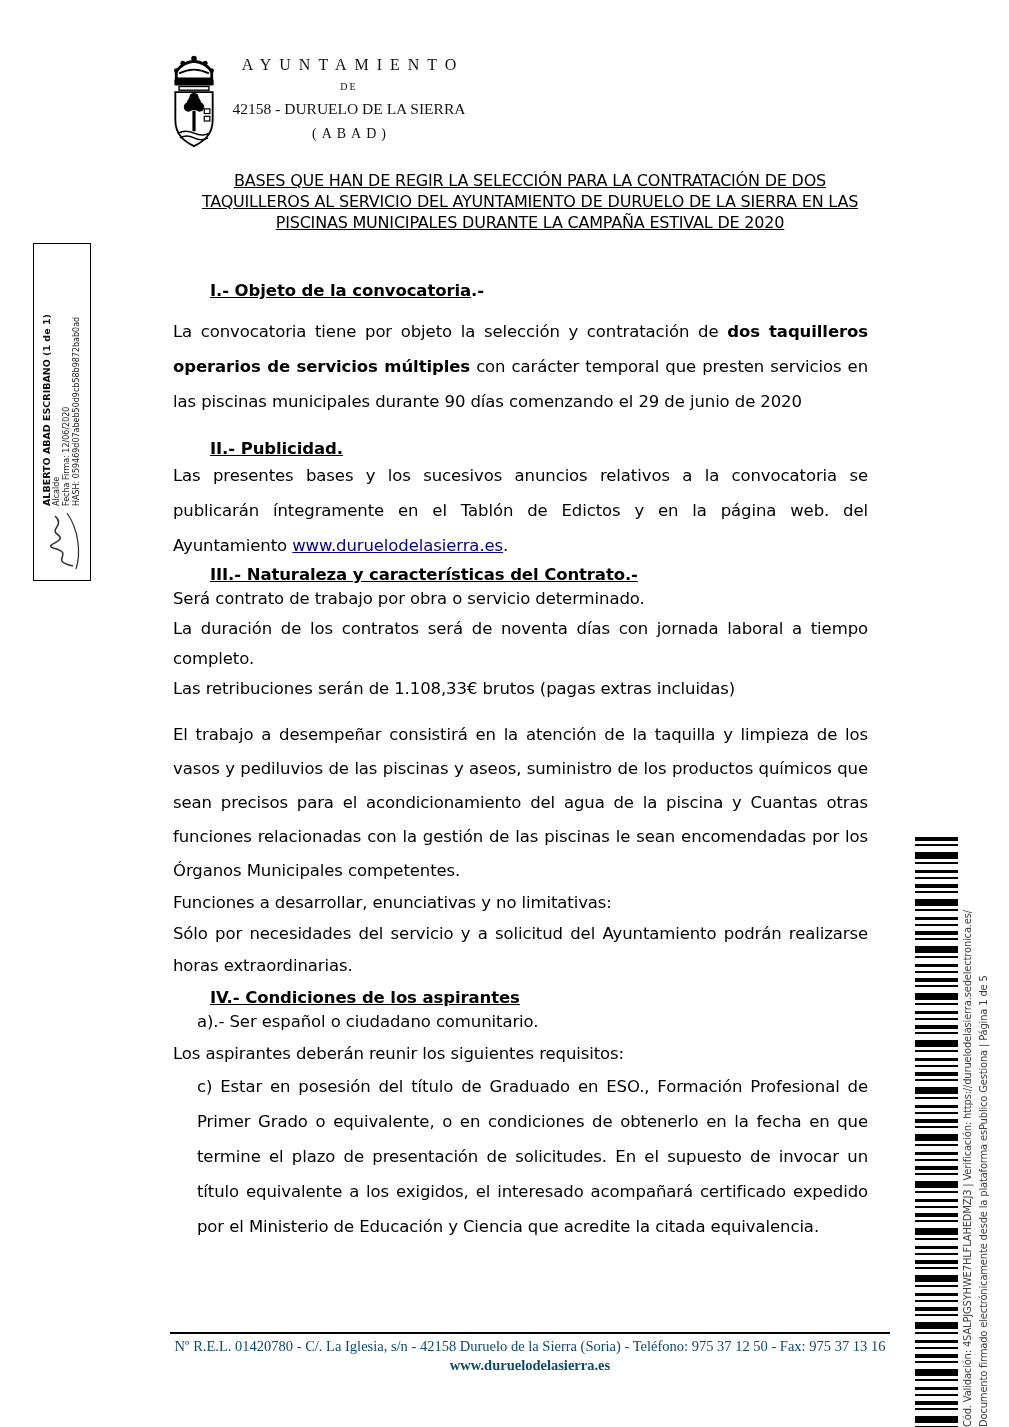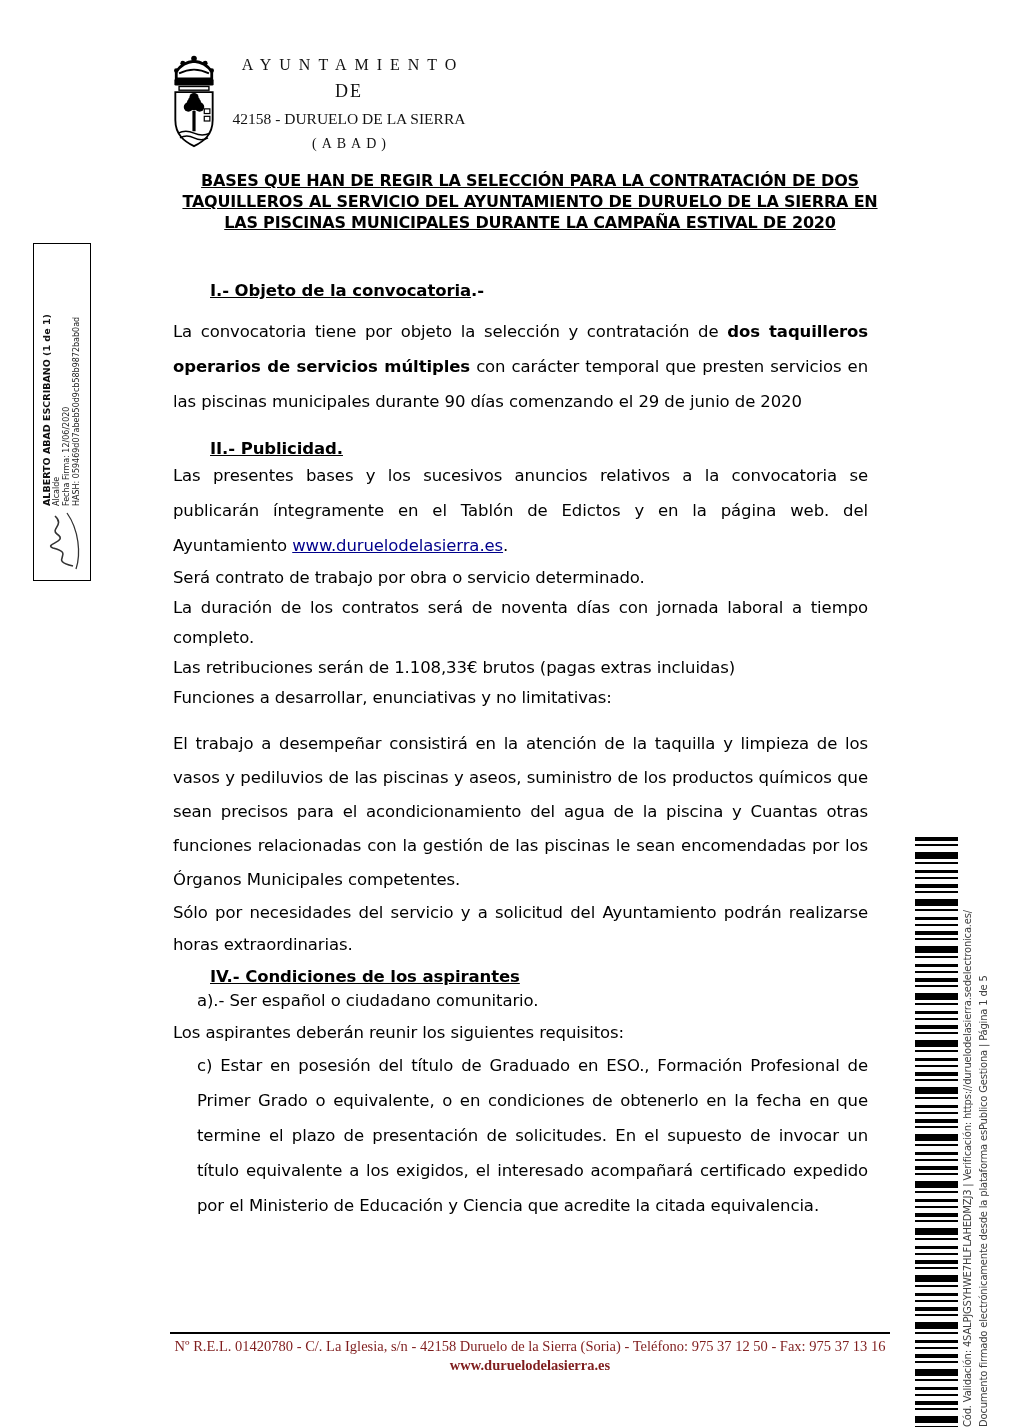--- a/index.html
+++ b/index.html
@@ -4,27 +4,27 @@
 <style>
   html,body{margin:0;padding:0;background:#fff;}
   .page{position:relative;width:1003px;height:1427px;background:#ffffff;
         font-family:"DejaVu Sans",sans-serif;color:#000;overflow:hidden;}
 
   
   .logo{position:absolute;left:166px;top:50px;width:56px;height:100px;}
   .org-block{position:absolute;left:224px;top:56px;width:250px;text-align:center;
              font-family:"Liberation Serif",serif;color:#111;}
   .org-l1{font-size:16px;letter-spacing:8px;padding-left:8px;}
-  .org-l2{font-size:18px;letter-spacing:2px;margin-top:7px;}
+  .org-l2{font-size:10px;letter-spacing:2px;margin-top:7px;}
   .org-l3{font-size:15.5px;margin-top:8px;}
   .org-l4{font-size:14px;letter-spacing:5px;margin-top:8px;padding-left:5px;}
 
   
   .doc-title{position:absolute;left:180px;top:170px;width:700px;text-align:center;
-             font-weight:bold;font-size:16px;line-height:21px;
+             font-weight:normal;font-size:16px;line-height:21px;
              text-decoration:underline;letter-spacing:-0.2px;}
 
   
   .content{position:absolute;left:173px;top:275px;width:695px;font-size:16.5px;
            letter-spacing:-0.1px;}
   .sec-heading{font-weight:bold;margin:6px 0 0 37px;font-size:16.5px;}
   .sec-heading .u{text-decoration:underline;}
   .para{text-align:justify;margin:0;}
   .lh35{line-height:35px;}
   .lh34{line-height:34px;}
@@ -33,21 +33,21 @@
   .mt14{margin-top:14px;}
   .mt20{margin-top:20px;}
   .mt6{margin-top:6px;}
   .mt2{margin-top:2px;}
   .indent{margin-left:24px;}
   .weblink{color:#00008B;text-decoration:underline;cursor:pointer;}
 
   
   .footer{position:absolute;left:170px;top:1332px;width:720px;
           border-top:2px solid #000;padding-top:4px;text-align:center;
-          font-family:"Liberation Serif",serif;font-size:14.5px;color:#7f1d1d;}
+          font-family:"Liberation Serif",serif;font-size:14.5px;color:#0c4a6e;}
   .footer .web{font-weight:bold;margin-top:2px;font-size:14.5px;}
 
   
   .sign-box{position:absolute;left:33px;top:243px;width:56px;height:336px;
             border:1px solid #000;}
   .sign-rot{position:absolute;left:0;top:0;width:334px;height:54px;
             transform-origin:0 0;transform:rotate(-90deg) translateX(-334px);
             display:flex;align-items:center;}
   .sign-sig{flex:0 0 auto;margin:0 4px 0 6px;}
   .sign-text{flex:1;}
@@ -113,27 +113,28 @@
   <div class="content">
 
     <div class="sec-heading"><span class="u">I.- Objeto de la convocatoria</span><span>.-</span></div>
 
     <p class="para lh35 mt14"><span>La convocatoria tiene por objeto la selección y contratación de </span><b>dos taquilleros operarios de servicios múltiples</b><span> con carácter temporal que presten servicios en las piscinas municipales durante 90 días comenzando el 29 de junio de 2020</span></p>
 
     <div class="sec-heading mt20"><span class="u">II.- Publicidad.</span></div>
 
     <p class="para lh35"><span>Las presentes bases y los sucesivos anuncios relativos a la convocatoria se publicarán íntegramente en el Tablón de Edictos y en la página web. del Ayuntamiento </span><span class="weblink">www.duruelodelasierra.es</span><span>.</span></p>
 
+    <div class="sec-heading mt2"><span class="u">III.- Naturaleza y características del Contrato.-</span></div>
 
     <p class="para lh30">Será contrato de trabajo por obra o servicio determinado.</p>
     <p class="para lh30">La duración de los contratos será de noventa días con jornada laboral a tiempo completo.</p>
     <p class="para lh30">Las retribuciones serán de 1.108,33€ brutos (pagas extras incluidas)</p>
+    <p class="para lh34 mt14">El trabajo a desempeñar consistirá en la atención de la taquilla y limpieza de los vasos y pediluvios de las piscinas y aseos, suministro de los productos químicos que sean precisos para el acondicionamiento del agua de la piscina y Cuantas otras funciones relacionadas con la gestión de las piscinas le sean encomendadas por los Órganos Municipales competentes.</p>
+
     <p class="para lh30">Funciones a desarrollar, enunciativas y no limitativas:</p>
-
-    <p class="para lh34 mt14">El trabajo a desempeñar consistirá en la atención de la taquilla y limpieza de los vasos y pediluvios de las piscinas y aseos, suministro de los productos químicos que sean precisos para el acondicionamiento del agua de la piscina y Cuantas otras funciones relacionadas con la gestión de las piscinas le sean encomendadas por los Órganos Municipales competentes.</p>
     <p class="para lh32">Sólo por necesidades del servicio y a solicitud del Ayuntamiento podrán realizarse horas extraordinarias.</p>
 
     <div class="sec-heading mt6"><span class="u">IV.- Condiciones de los aspirantes</span></div>
 
     <p class="para lh30 indent">a).- Ser español o ciudadano comunitario.</p>
     <p class="para lh30 mt2">Los aspirantes deberán reunir los siguientes requisitos:</p>
     <p class="para lh35 indent">c) Estar en posesión del título de Graduado en ESO., Formación Profesional de Primer Grado o equivalente, o en condiciones de obtenerlo en la fecha en que termine el plazo de presentación de solicitudes. En el supuesto de invocar un título equivalente a los exigidos, el interesado acompañará certificado expedido por el Ministerio de Educación y Ciencia que acredite la citada equivalencia.</p>
   </div>
 
   <div class="footer">

